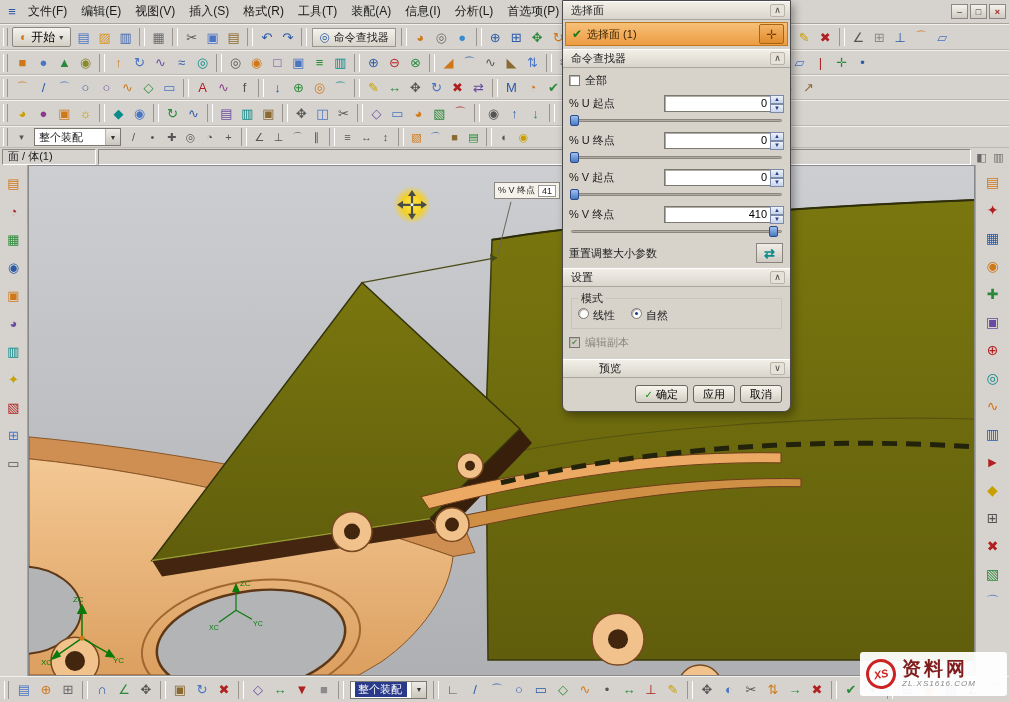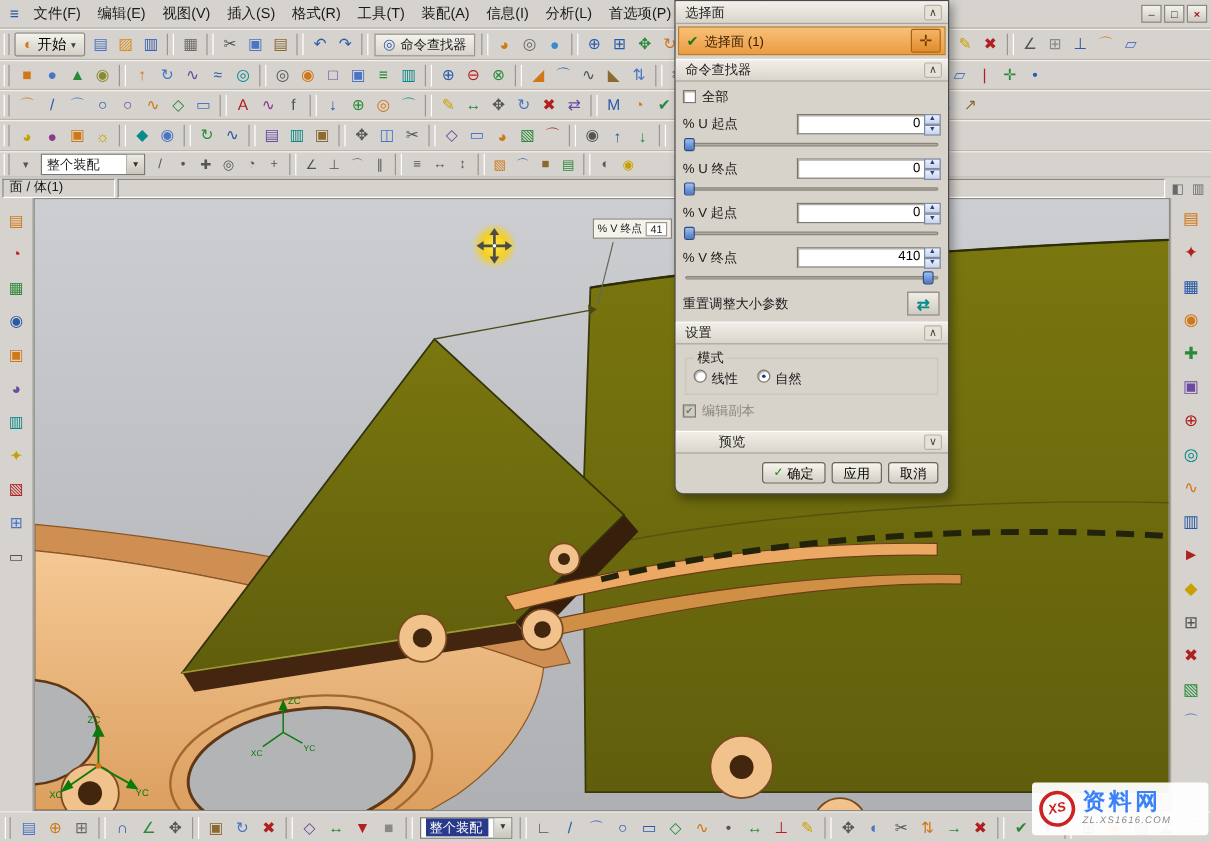--- a/index.html
+++ b/index.html
@@ -114,21 +114,21 @@
         border:1px solid #6a685e;border-radius:3px;display:flex;align-items:center;gap:3px;font-family:inherit;}
   .okmark{color:#158a15;font-size:10px;font-weight:bold;}
 
   
   .watermark{position:absolute;left:860px;top:652px;width:147px;height:44px;background:rgba(255,255,255,.95);
              border-radius:3px;display:flex;align-items:center;gap:6px;padding:2px 6px;z-index:60;}
   .wlogo{width:30px;height:30px;border:3px solid #cc2222;border-radius:50%;display:flex;align-items:center;
          justify-content:center;color:#cc2222;font-size:11px;font-weight:bold;font-style:italic;flex:none;
          transform:rotate(-12deg);}
   .wtxt{display:flex;flex-direction:column;line-height:1.1;}
-  .wname{color:#3b82f6;font-size:19px;font-weight:bold;letter-spacing:3px;}
+  .wname{color:#7f1d1d;font-size:19px;font-weight:bold;letter-spacing:3px;}
   .wsite{color:#888;font-size:8px;letter-spacing:1px;font-style:italic;}
 </style>
 </head>
 <body>
 
 <div class="app">
 
   <div class="menubar">
     <span class="sysicon">≡</span>
     <nav class="ticons">

